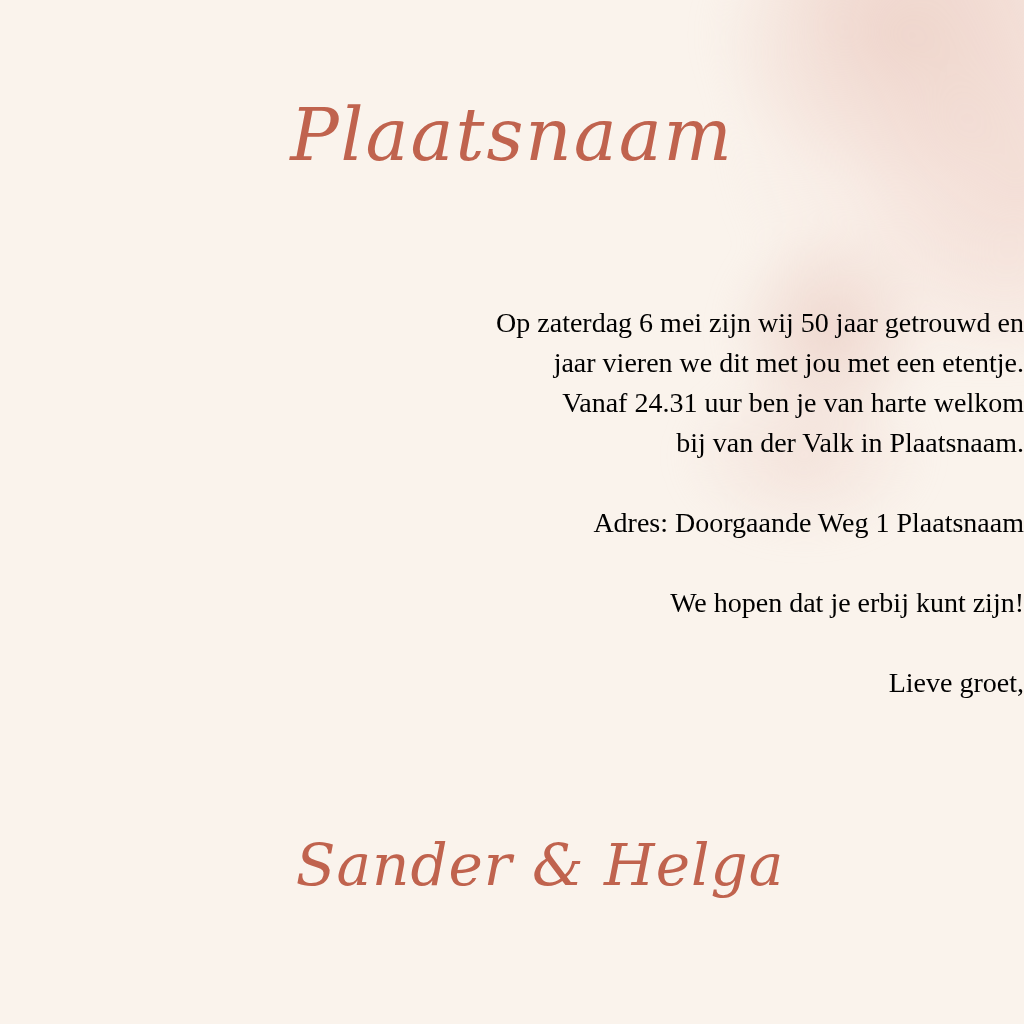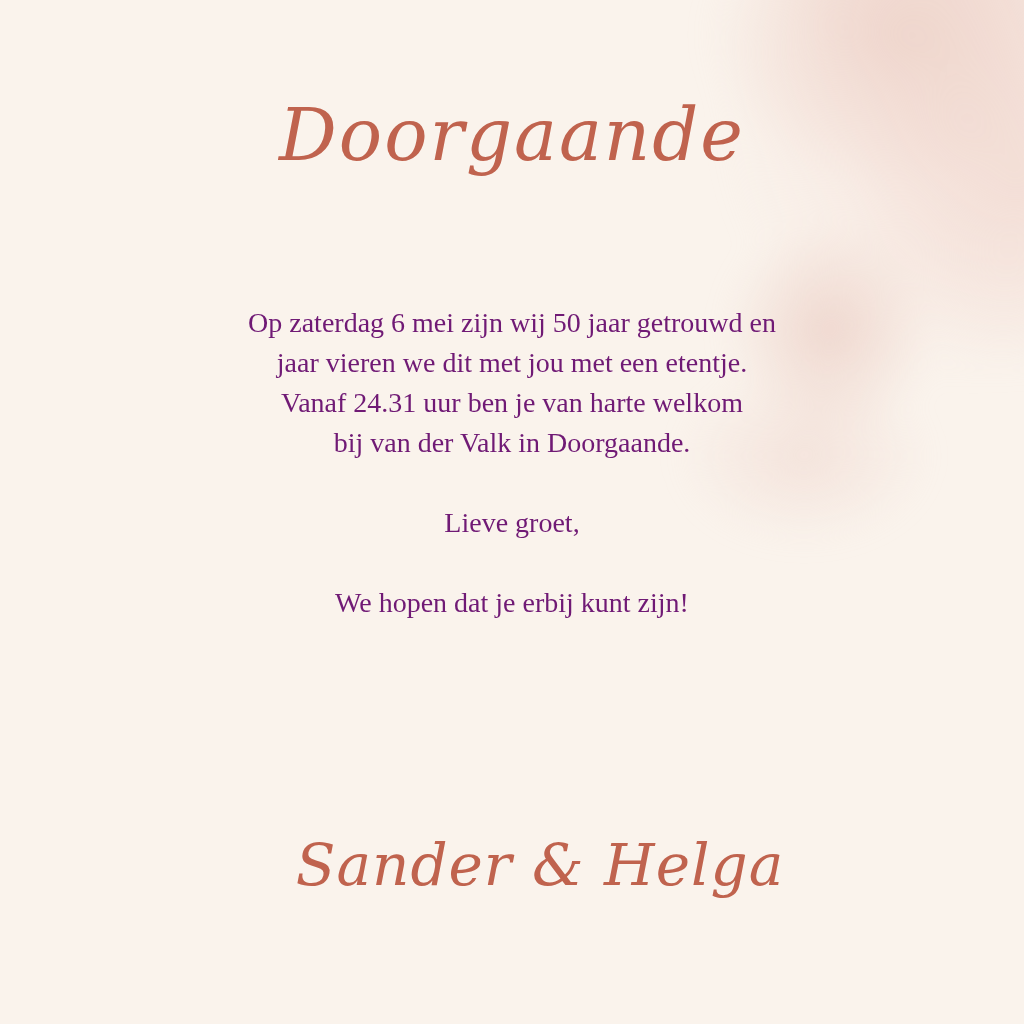--- a/index.html
+++ b/index.html
@@ -52,22 +52,22 @@
     text-align: center;
     font-size: 72px;
     letter-spacing: 2px;
     line-height: 1.2;
   }
   .body-text {
     position: absolute;
     top: 303px;
     left: 0;
     width: 100%;
-    text-align: center;
-    color: #701a75;
+    text-align: right;
+    color: #000000;
     font-size: 28px;
     line-height: 40px;
   }
   .body-text p {
     margin: 40px 0 0 0;
   }
   .body-text p:first-child {
     margin-top: 0;
   }
   .line {
@@ -85,28 +85,29 @@
     line-height: 1.3;
   }
 </style>
 </head>
 <body>
 
 <div class="card">
 
   <div class="watercolor"></div>
 
-  <h1 class="title script">Doorgaande</h1>
+  <h1 class="title script">Plaatsnaam</h1>
 
   <div class="body-text">
     <p>
       <span class="line">Op zaterdag 6 mei zijn wij 50 jaar getrouwd en</span>
       <span class="line">jaar vieren we dit met jou met een etentje.</span>
       <span class="line">Vanaf 24.31 uur ben je van harte welkom</span>
-      <span class="line">bij van der Valk in Doorgaande.</span>
+      <span class="line">bij van der Valk in Plaatsnaam.</span>
     </p>
+    <p>Adres: Doorgaande Weg 1 Plaatsnaam</p>
+    <p>We hopen dat je erbij kunt zijn!</p>
     <p>Lieve groet,</p>
-    <p>We hopen dat je erbij kunt zijn!</p>
   </div>
 
   <div class="signature script">Sander &amp; Helga</div>
 
 </div>
 
 </body></html>

